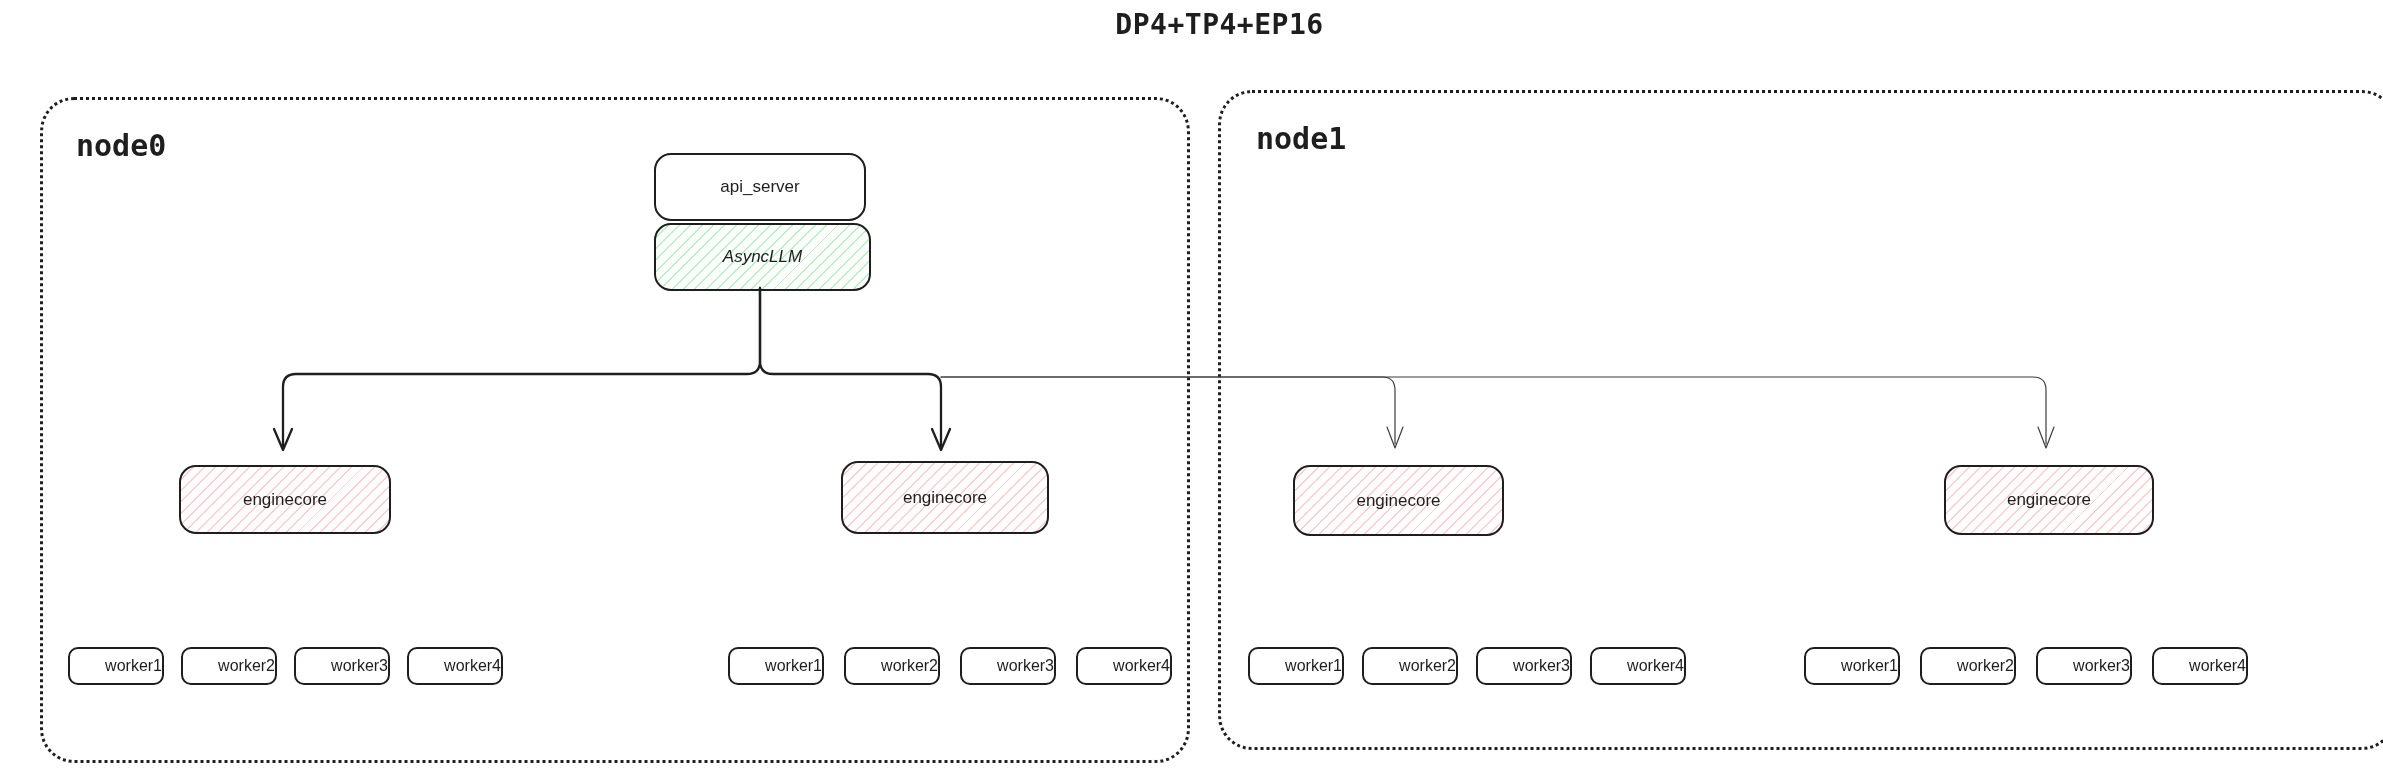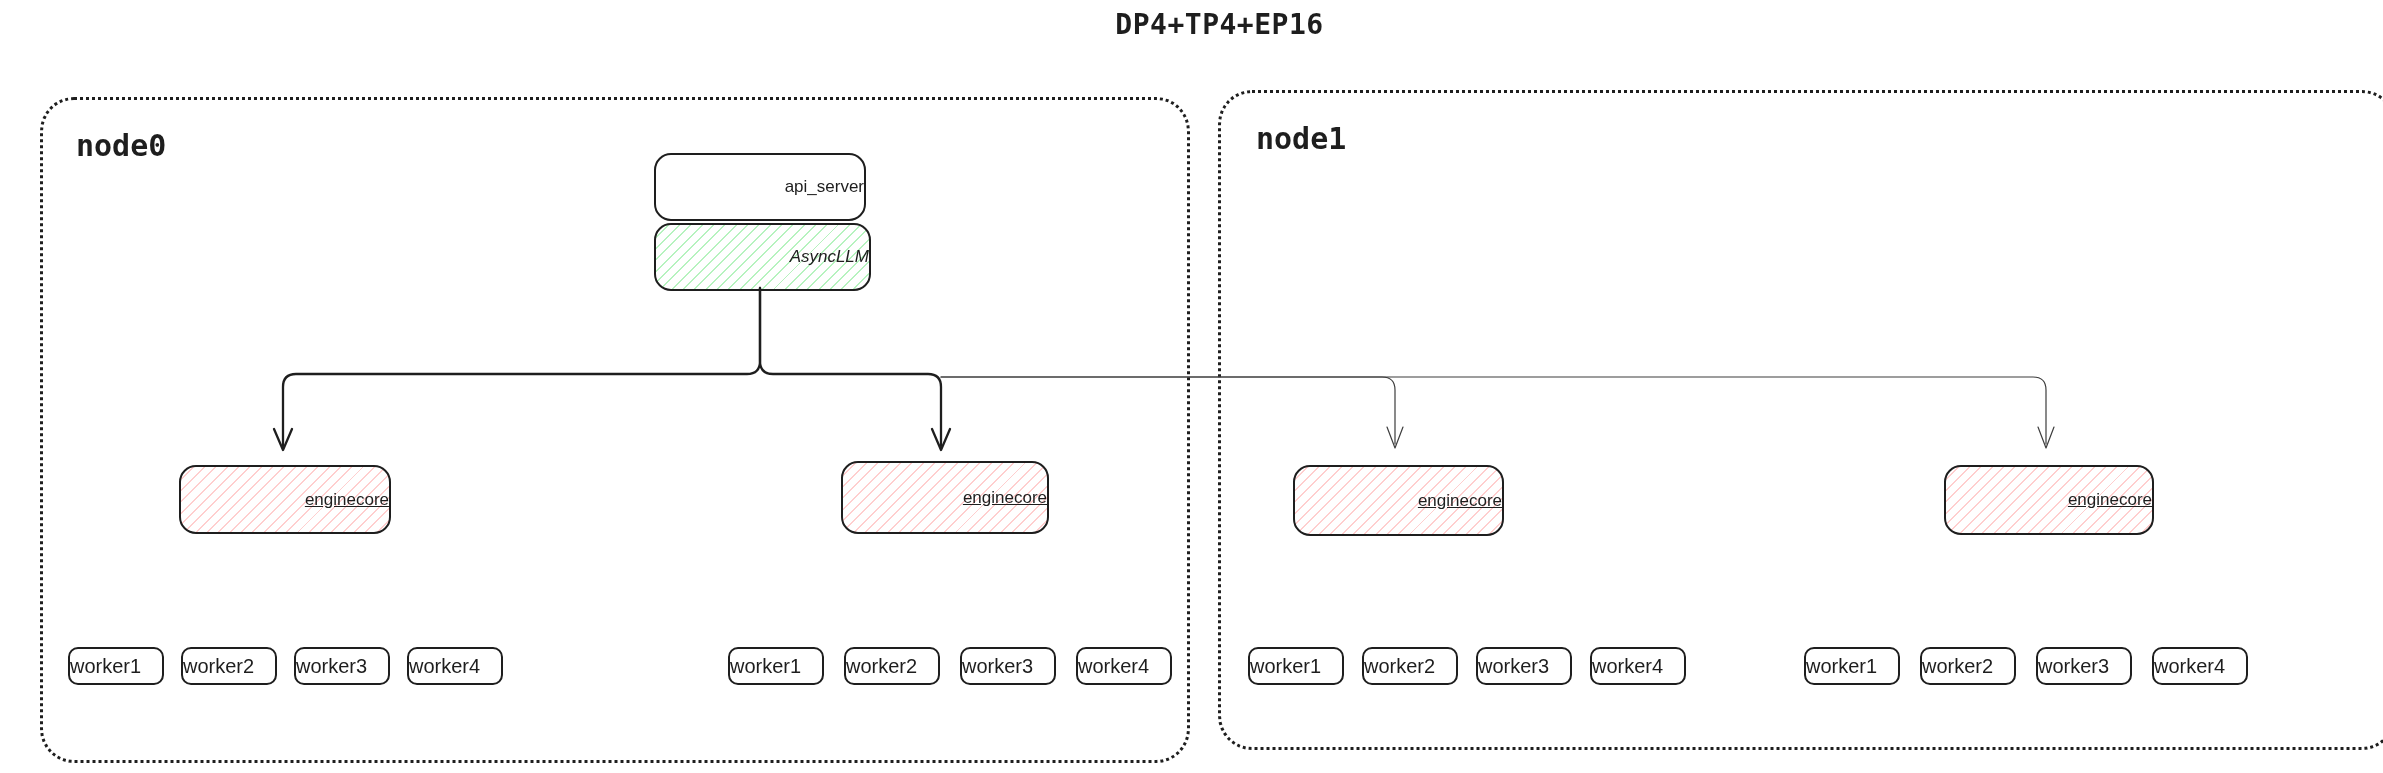--- a/index.html
+++ b/index.html
@@ -39,37 +39,36 @@
     font-size: 30px;
     color: #1e1e1e;
   }
   .shape-box {
     position: absolute;
     border: 2px solid #1e1e1e;
     border-radius: 17px;
     background: #ffffff;
     display: flex;
     align-items: center;
-    justify-content: flex-end;
+    justify-content: center;
     font-size: 17px;
     color: #1e1e1e;
   }
   .hatch-green {
     background-color: #ffffff;
     background-image: repeating-linear-gradient(135deg,
       rgba(178,242,187,0.95) 0px, rgba(178,242,187,0.95) 1.4px,
       transparent 1.4px, transparent 8px);
     font-style: italic;
   }
   .hatch-red {
     background-color: #ffffff;
     background-image: repeating-linear-gradient(135deg,
       rgba(255,201,201,0.9) 0px, rgba(255,201,201,0.9) 1.4px,
       transparent 1.4px, transparent 8px);
-    text-decoration: underline;
   }
   #api-server { left: 611px; top: 53px;  width: 212px; height: 68px; }
   #async-llm  { left: 611px; top: 123px; width: 217px; height: 68px; }
   #ec0 { left: 136px; top: 365px; width: 212px; height: 69px; }
   #ec1 { left: 798px; top: 361px; width: 208px; height: 73px; }
   #ec2 { left: 72px;  top: 372px; width: 211px; height: 71px; }
   #ec3 { left: 723px; top: 372px; width: 210px; height: 70px; }
   .worker-group {
     position: absolute;
     display: flex;
@@ -78,22 +77,22 @@
   #wg1 { left: 685px; top: 547px; gap: 20px; }
   #wg2 { left: 27px;  top: 554px; gap: 18px; }
   #wg3 { left: 583px; top: 554px; gap: 20px; }
   .worker-box {
     width: 96px; height: 38px;
     border: 2px solid #1e1e1e;
     border-radius: 10px;
     background: #ffffff;
     display: flex;
     align-items: center;
-    justify-content: flex-start;
-    font-size: 20px;
+    justify-content: flex-end;
+    font-size: 16px;
     color: #1e1e1e;
     white-space: nowrap;
   }
   .arrow-layer {
     position: absolute;
     left: 0; top: 0;
     width: 2383px; height: 773px;
     pointer-events: none;
   }
 </style>

